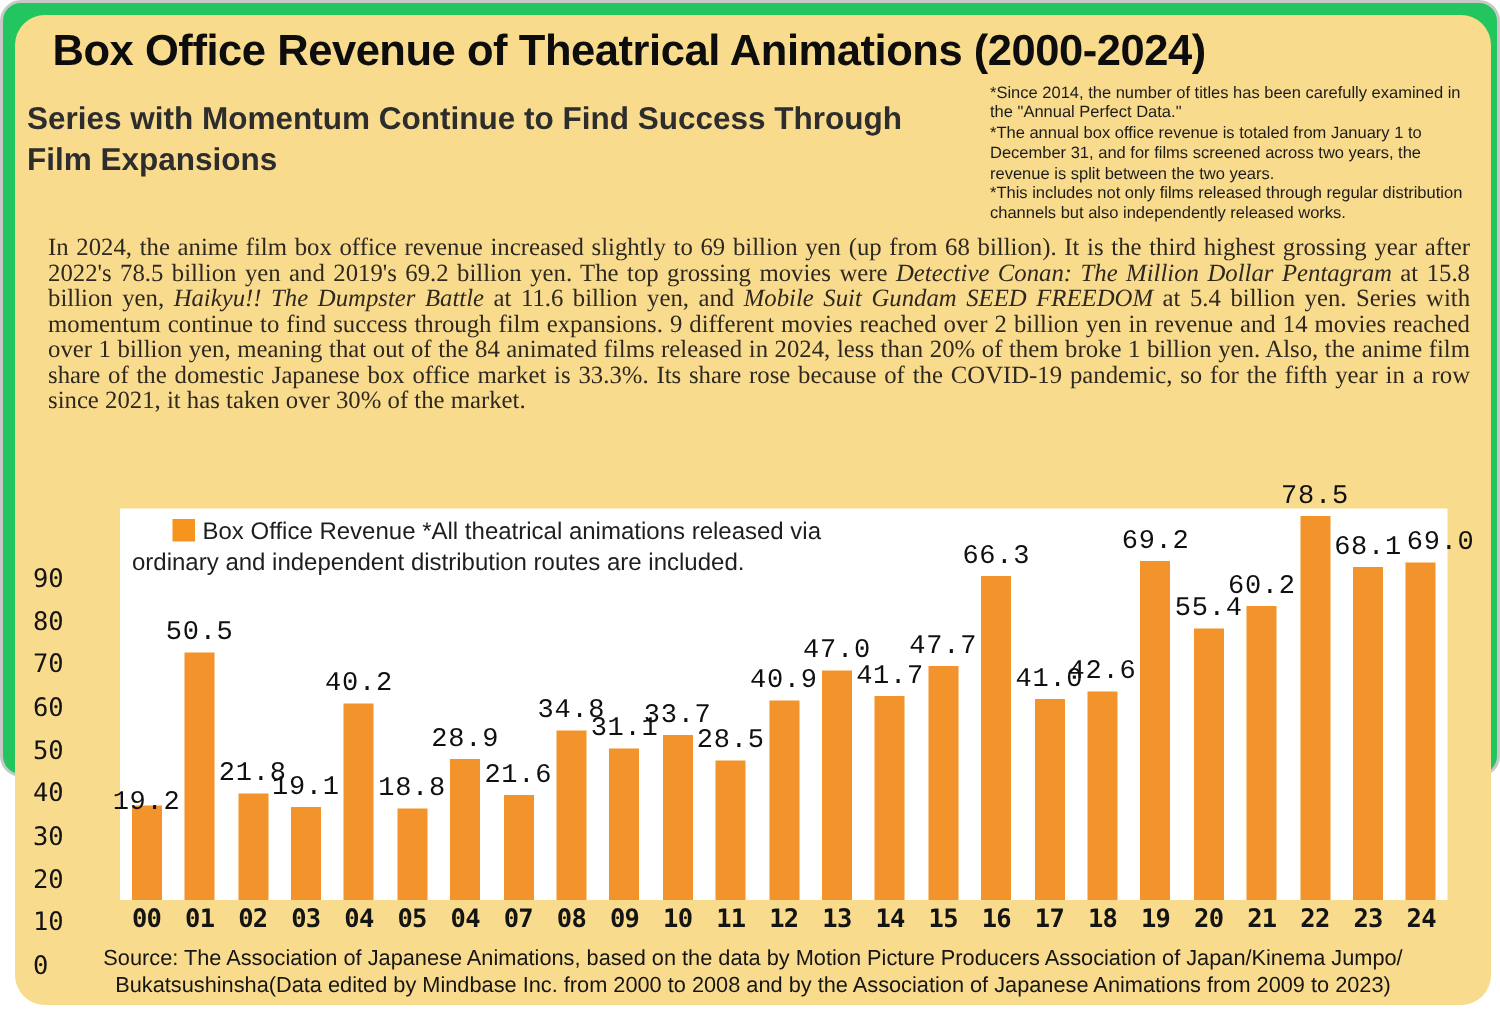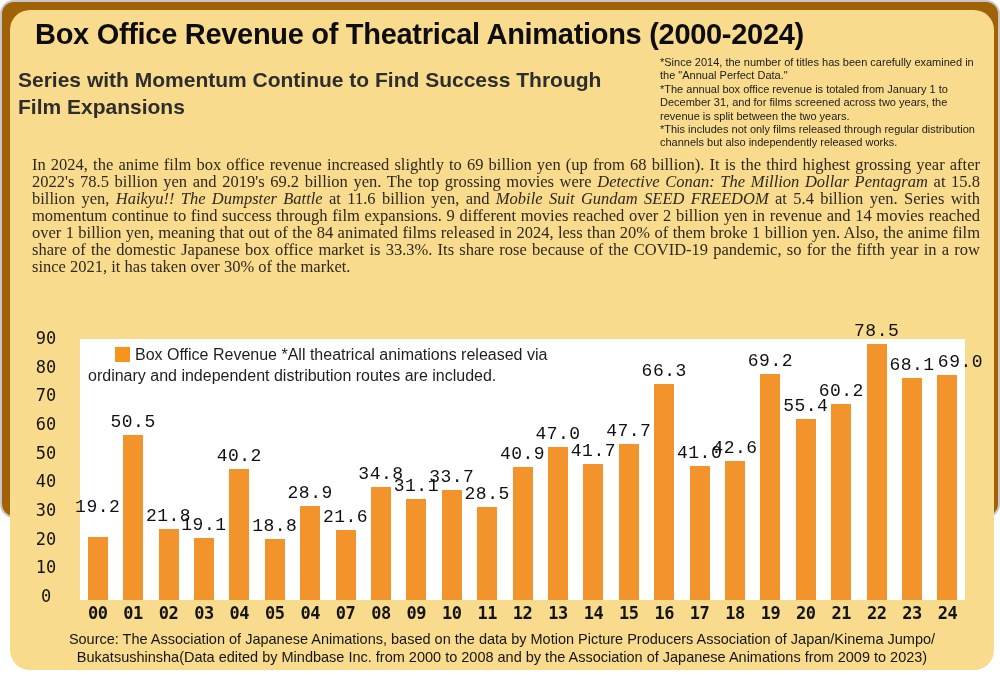--- a/index.html
+++ b/index.html
@@ -1,28 +1,28 @@
 <!DOCTYPE html>
 <html><head>
 <meta charset="utf-8">
 <style>
   html,body{margin:0;padding:0;width:1000px;height:676px;overflow:hidden;background:#ffffff;
     font-family:"Liberation Sans",sans-serif;}
   .frame{position:absolute;left:0;top:0;width:1000px;height:518px;border:2px solid #c8c8c8;
-    border-radius:14px;box-sizing:border-box;background:#a16207;}
+    border-radius:14px;box-sizing:border-box;background:#22c55e;}
   .card{position:absolute;left:8px;top:8px;width:984px;height:660px;background:#F8DB8C;border-radius:20px;}
   .title{position:absolute;left:25px;top:8px;font-size:29px;font-weight:bold;color:#0d0d0d;letter-spacing:-0.3px;}
   .subtitle{position:absolute;left:8px;top:56px;font-size:21px;font-weight:600;color:#2d2d2d;line-height:27px;}
   .footnotes{position:absolute;left:650px;top:46px;width:328px;font-size:11px;line-height:13.4px;color:#1b1b1b;}
   .fnote{margin:0;}
   .bodytext{position:absolute;left:22px;top:146px;width:948px;font-family:"Liberation Serif",serif;
     font-size:16.5px;line-height:17px;text-align:justify;color:#2e2821;}
   .bodytext i{font-style:italic;}
-  .ytick{position:absolute;left:12px;width:48px;text-align:center;height:20px;
-    font-family:"DejaVu Sans Mono",monospace;font-size:17px;color:#141414;}
+  .ytick{position:absolute;left:12px;width:48px;text-align:left;height:20px;
+    font-family:"DejaVu Sans Mono",monospace;font-size:17px;color:#141414;margin-top:48px;}
   #plot{position:absolute;left:70px;top:329px;width:885px;height:261px;background:#ffffff;display:flex;}
   .slot{position:relative;flex:1 1 0;height:100%;}
   .bar{position:absolute;left:50%;transform:translateX(-50%);bottom:0;width:20px;background:#F3932B;}
   .val{position:absolute;left:50%;transform:translateX(-50%);font-family:Liberation Mono, monospace;
     font-size:18px;letter-spacing:0.5px;color:#101010;white-space:nowrap;}
   .legend{position:absolute;left:78px;top:334px;width:530px;font-size:16px;line-height:21px;
     color:#1e1e1e;text-indent:27px;}
   .swatch{display:inline-block;width:15px;height:15px;background:#F7941E;vertical-align:-2px;margin-right:5px;}
   #xlabels{position:absolute;left:70px;top:593px;width:885px;display:flex;}
   .xlab{flex:1 1 0;text-align:center;font-family:"DejaVu Sans Mono",monospace;font-size:17px;
@@ -60,21 +60,21 @@
         <div class="ytick" style="top: 432.667px;">50</div>
         <div class="ytick" style="top: 404px;">60</div>
         <div class="ytick" style="top: 375.333px;">70</div>
         <div class="ytick" style="top: 346.667px;">80</div>
         <div class="ytick" style="top: 318px;">90</div>
       </div>
 
     <div id="plot">
         <div class="slot">
           <div class="bar" style="height: 62.6px; background: rgb(243, 147, 43);"></div>
-          <div class="val" style="bottom: 83px;">19.2</div>
+          <div class="val" style="bottom: 55px;">19.2</div>
         </div>
         <div class="slot">
           <div class="bar" style="height: 164.8px; background: rgb(243, 147, 43);"></div>
           <div class="val" style="bottom: 167.8px;">50.5</div>
         </div>
         <div class="slot">
           <div class="bar" style="height: 71.1px; background: rgb(243, 147, 43);"></div>
           <div class="val" style="bottom: 74.1px;">21.8</div>
         </div>
         <div class="slot">

